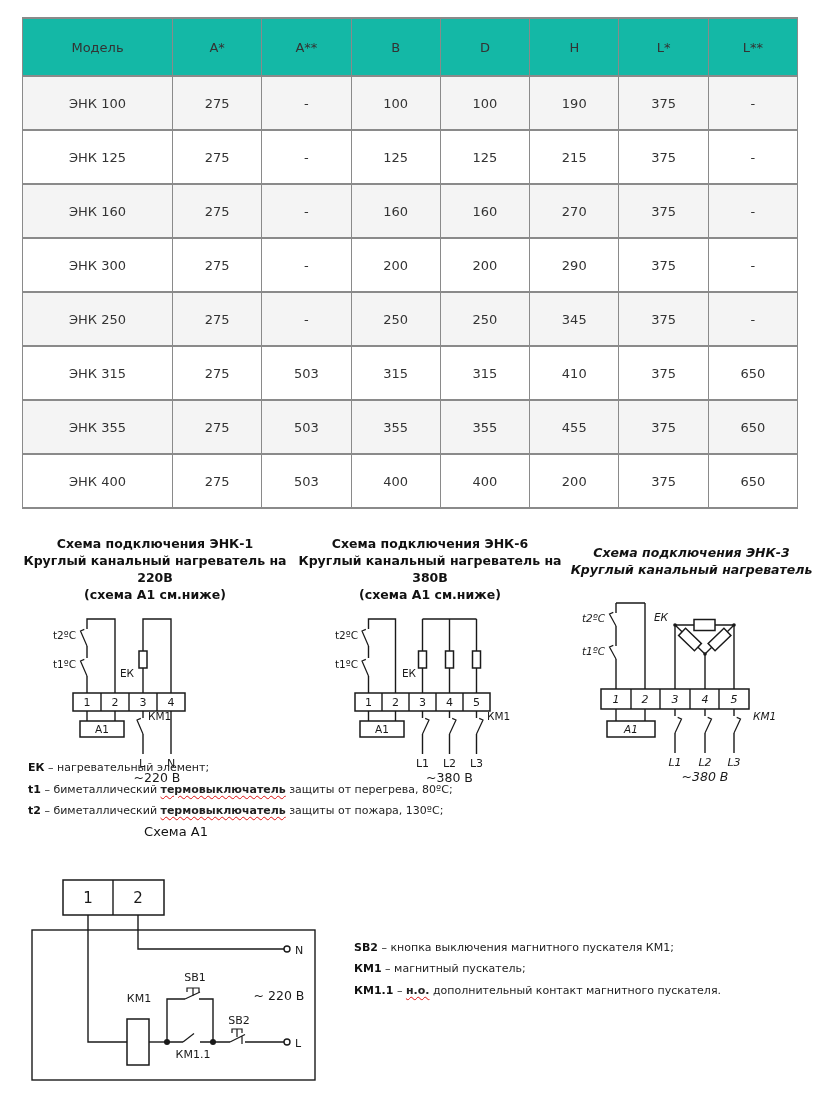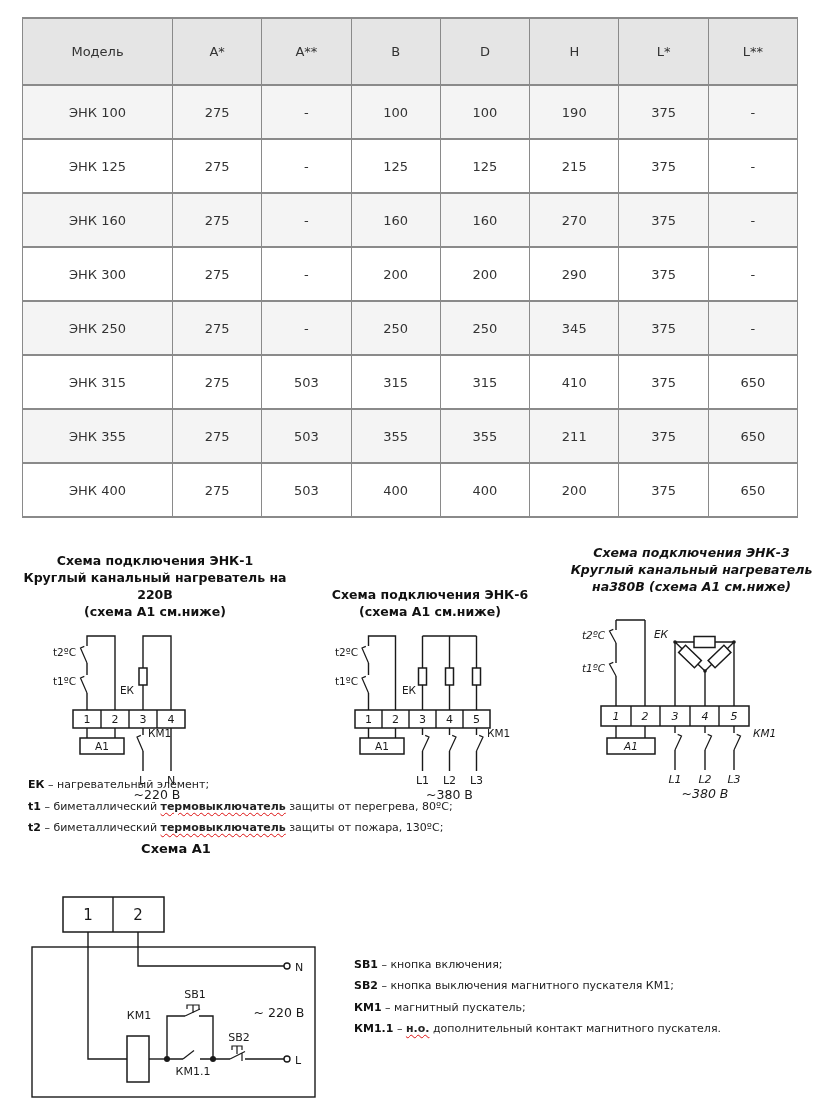--- a/index.html
+++ b/index.html
@@ -20,21 +20,21 @@
   table.dims{
     border-collapse:collapse;table-layout:fixed;
     margin:17px 0 0 22px;width:776px;font-size:13px;color:#333;
   }
   table.dims th,table.dims td{
     border:1px solid var(--border-color);
     border-top-width:2px;border-bottom-width:2px;
     text-align:center;vertical-align:middle;
     font-weight:400;padding:0;height:54px;
   }
-  table.dims thead th{height:67px;background:#e5e5e5;}
+  table.dims thead th{height:58px;background:#14b8a6;}
   table.dims tbody tr:nth-child(odd){background:var(--stripe-color);}
   
   .diagrams-row{display:flex;margin:26px 0 0 19px;align-items:flex-end;}
   .diagram{display:flex;flex-direction:column;align-items:center;}
   .d1{width:272px;} .d2{width:278px;} .d3{width:245px;font-style:italic;}
   .diagram-title{
     font-weight:bold;font-size:12.5px;line-height:17px;
     text-align:center;color:#111;
   }
   .diagram svg{display:block;margin-top:3px;}
@@ -57,21 +57,21 @@
     text-decoration-color:var(--wavy-color);
     text-decoration-thickness:1px;
     text-underline-offset:2px;
     font-weight:bold;
   }
   .legend1{margin:-29px 0 0 28px;width:540px;position:relative;z-index:2;}
   
   .a1-section{display:flex;margin:2px 0 0 28px;align-items:flex-start;}
   .a1-left{width:312px;}
   .a1-title{
-    font-weight:bold;font-size:13px;color:#111;
+    font-weight:normal;font-size:13px;color:#111;
     width:296px;text-align:center;margin-bottom:2px;
   }
   .legend2{margin:113px 0 0 14px;width:460px;}
 </style>
 </head>
 <body>
 
 <table class="dims">
   <colgroup>
     <col style="width:150px">
@@ -155,21 +155,21 @@
         <td>410</td>
         <td>375</td>
         <td>650</td>
       </tr>
       <tr>
         <td>ЭНК 355</td>
         <td>275</td>
         <td>503</td>
         <td>355</td>
         <td>355</td>
-        <td>211</td>
+        <td>455</td>
         <td>375</td>
         <td>650</td>
       </tr>
       <tr>
         <td>ЭНК 400</td>
         <td>275</td>
         <td>503</td>
         <td>400</td>
         <td>400</td>
         <td>200</td>
@@ -214,20 +214,21 @@
       <path class="wire-thin" d="M123,128 L117,114 l3.8,-1.6"></path>
       <text class="slabel" x="122" y="161" text-anchor="middle">L</text>
       <text class="slabel" x="151" y="161" text-anchor="middle">N</text>
       <text class="slabel-big" x="137" y="176" text-anchor="middle">~220 В</text>
     </svg>
   </div>
 
   <div class="diagram d2">
     <div class="diagram-title">
       <div>Схема подключения ЭНК-6</div>
+      <div>Круглый канальный нагреватель на 380В</div>
       <div>(схема А1 см.ниже)</div>
     </div>
     <svg width="280" height="180" viewBox="0 0 280 180">
       <path class="wire" d="M78.5,87 V70 M78.5,52 V40 M78.5,23 V13 H105.5 V87"></path>
       <path class="wire-thin" d="M78.5,70 L72,55 l3.8,-1.6 M78.5,40 L72,25 l3.8,-1.6"></path>
       <text class="slabel-sm" x="68" y="33" text-anchor="end">t2ºC</text>
       <text class="slabel-sm" x="68" y="62" text-anchor="end">t1ºC</text>
 
       <path class="wire" d="M132.5,87 V62 M132.5,45 V13 M159.5,87 V62 M159.5,45 V13 M186.5,87 V62 M186.5,45 V13 M132.5,13 H186.5"></path>
       <rect class="boxel" x="128.5" y="45" width="8" height="17"></rect>
@@ -254,21 +255,20 @@
       <text class="slabel" x="159.5" y="161" text-anchor="middle">L2</text>
       <text class="slabel" x="186.5" y="161" text-anchor="middle">L3</text>
       <text class="slabel-big" x="159.5" y="176" text-anchor="middle">~380 В</text>
     </svg>
   </div>
 
   <div class="diagram d3">
     <div class="diagram-title">
       <div>Схема подключения ЭНК-3</div>
       <div>Круглый канальный нагреватель</div>
-      <div>на380В (схема А1 см.ниже)</div>
     </div>
     <svg width="245" height="205" viewBox="0 0 245 205">
       <path class="wire" d="M47,22 V32 M47,45 V65 M47,78 V108 M47,22 H76 M76,22 V108"></path>
       <path class="wire-thin" d="M47,45 L40.5,33 l3.8,-1.6 M47,78 L40.5,66 l3.8,-1.6"></path>
       <text class="slabel-sm" x="36" y="41" text-anchor="end">t2ºC</text>
       <text class="slabel-sm" x="36" y="74" text-anchor="end">t1ºC</text>
 
       <path class="wire" d="M106,44 H165 M106,44 L136,73 M165,44 L136,73"></path>
       <rect class="boxel" x="125" y="38.5" width="21" height="11"></rect>
       <rect class="boxel" x="110" y="53.5" width="22" height="10" transform="rotate(44 121 58.5)"></rect>
@@ -343,18 +343,17 @@
       <path class="wire-thin" d="M202,201 L217,193.5 M214,195.5 V203 M204,192 V188 H214 V192 M209,188 V196"></path>
       <text class="slabel" x="211" y="183" text-anchor="middle">SB2</text>
       <circle class="term-circle" cx="259" cy="201" r="3"></circle>
       <text class="slabel" x="267" y="205.5">L</text>
 
       <text class="slabel-big" x="251" y="159" text-anchor="middle">~ 220 В</text>
     </svg>
   </div>
 
   <div class="legend legend2">
-    <div><b>SB1</b><span> – кнопка включения;</span><span class="wavy"></span><span></span></div>
     <div><b>SB2</b><span> – кнопка выключения магнитного пускателя КМ1;</span><span class="wavy"></span><span></span></div>
     <div><b>КМ1</b><span> – магнитный пускатель;</span><span class="wavy"></span><span></span></div>
     <div><b>КМ1.1</b><span> – </span><span class="wavy">н.о.</span><span> дополнительный контакт магнитного пускателя.</span></div>
   </div>
 </div>
 
 </body></html>

